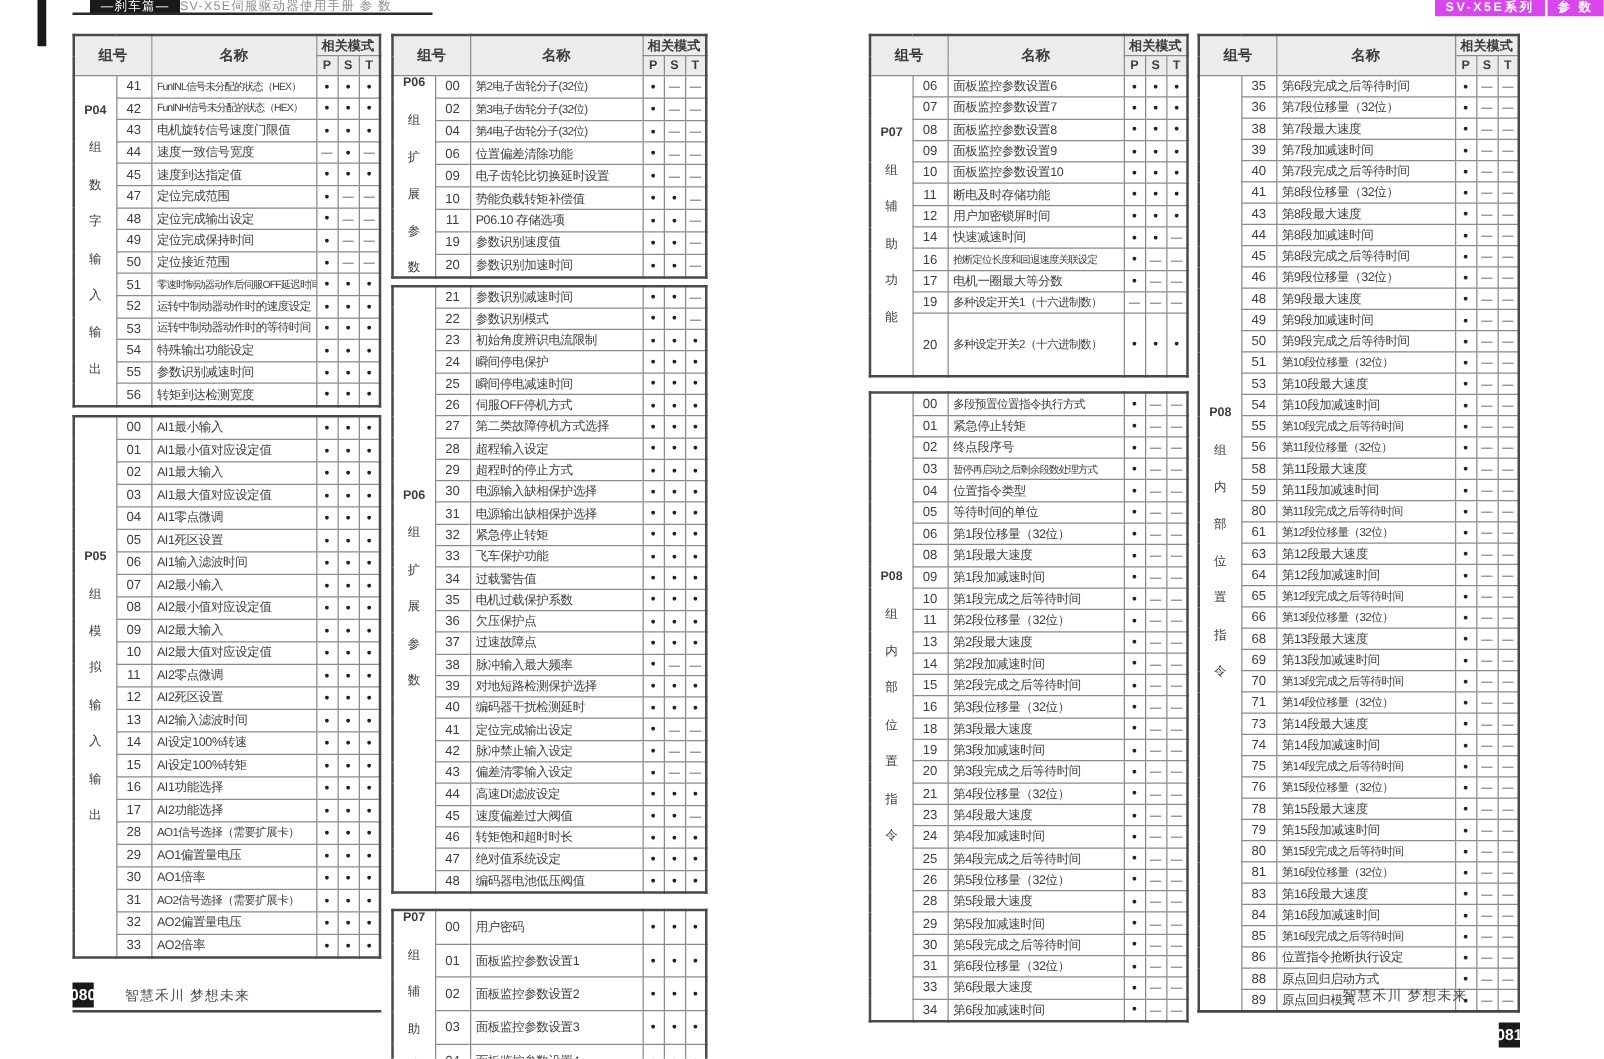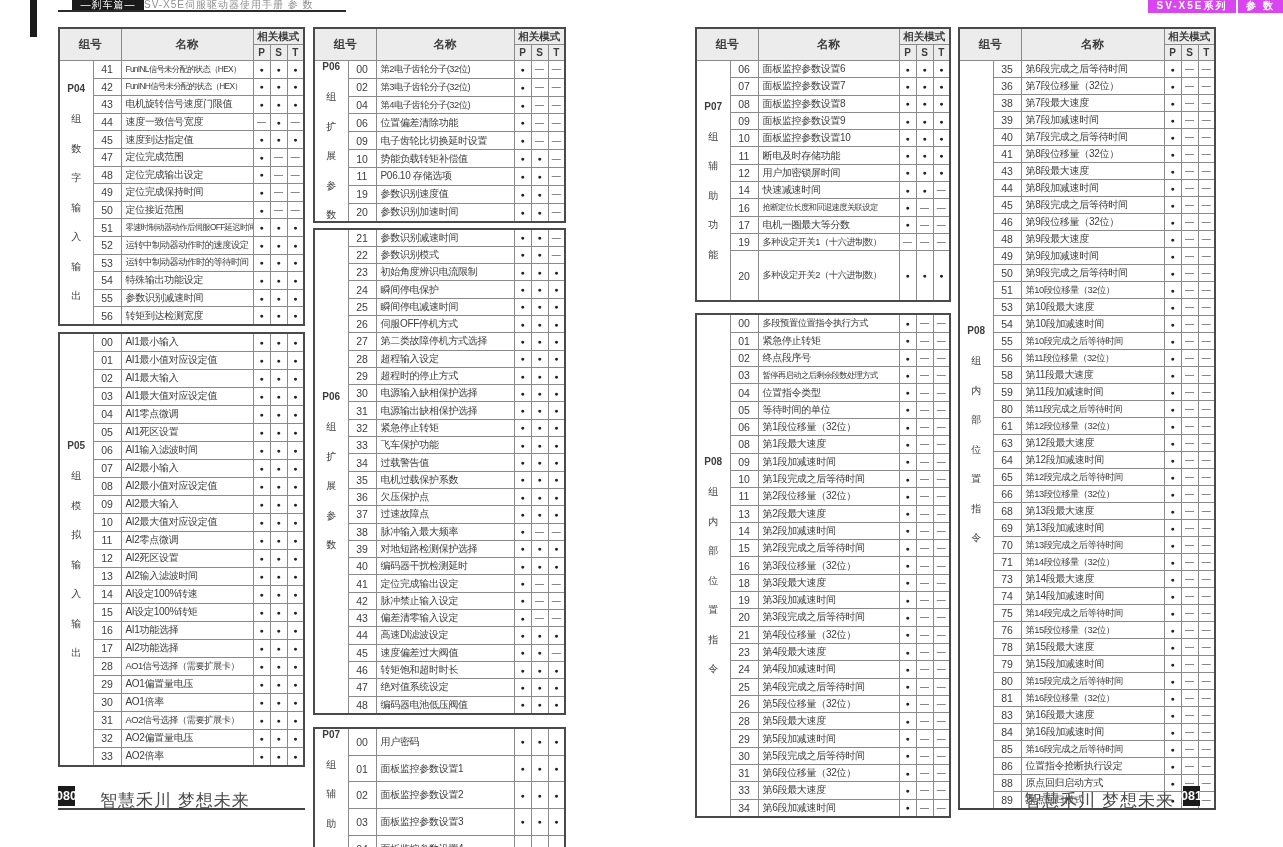--- a/index.html
+++ b/index.html
@@ -17,28 +17,28 @@
   .hdr-right{position:absolute;right:0;top:-1px;height:14px;display:flex;}
   .hdr-right .seg{background:#d946ef;color:#fff;font-size:10px;font-weight:bold;
     display:flex;align-items:center;justify-content:center;letter-spacing:2px;}
   .hdr-right .seg.s1{width:88px;}
   .hdr-right .seg.s2{width:45px;}
   .hdr-right .gap{width:2px;background:#fff;}
   
   .footer{position:absolute;height:24px;}
   .footer .pgnum{position:absolute;top:0;width:17px;height:20px;background:#1a1a1a;color:#fff;
     font-size:12.5px;font-weight:bold;display:flex;align-items:center;justify-content:center;}
-  .footer .slogan{position:absolute;top:3px;font-size:17px;color:#4a4a4a;letter-spacing:1px;white-space:nowrap;}
+  .footer .slogan{position:absolute;top:3px;font-size:11px;color:#4a4a4a;letter-spacing:1px;white-space:nowrap;}
   .footer .rule{position:absolute;top:22px;height:1.5px;background:#444;}
   .footer.fl{left:58px;top:786px;width:247px;}
   .footer.fl .pgnum{left:0;}
   .footer.fl .slogan{left:42px;}
   .footer.fl .rule{left:0;width:247px;}
   .footer.fr{left:958px;top:786px;width:258px;}
-  .footer.fr .pgnum{right:16px;}
+  .footer.fr .pgnum{right:0;margin-top:32px;}
   .footer.fr .slogan{right:42px;}
   .footer.fr .rule{left:0;width:258px;}
   
   .pcol{position:absolute;top:27px;border-radius:21px;}
   .c0{left:58px;width:247px;}
   .c1{left:313px;width:253px;}
   .c2{left:695px;width:256px;}
   .c3{left:958px;width:258px;}
   table.ptable{border-collapse:collapse;table-layout:fixed;width:100%;
     border:2px solid #4a4a4a;}

